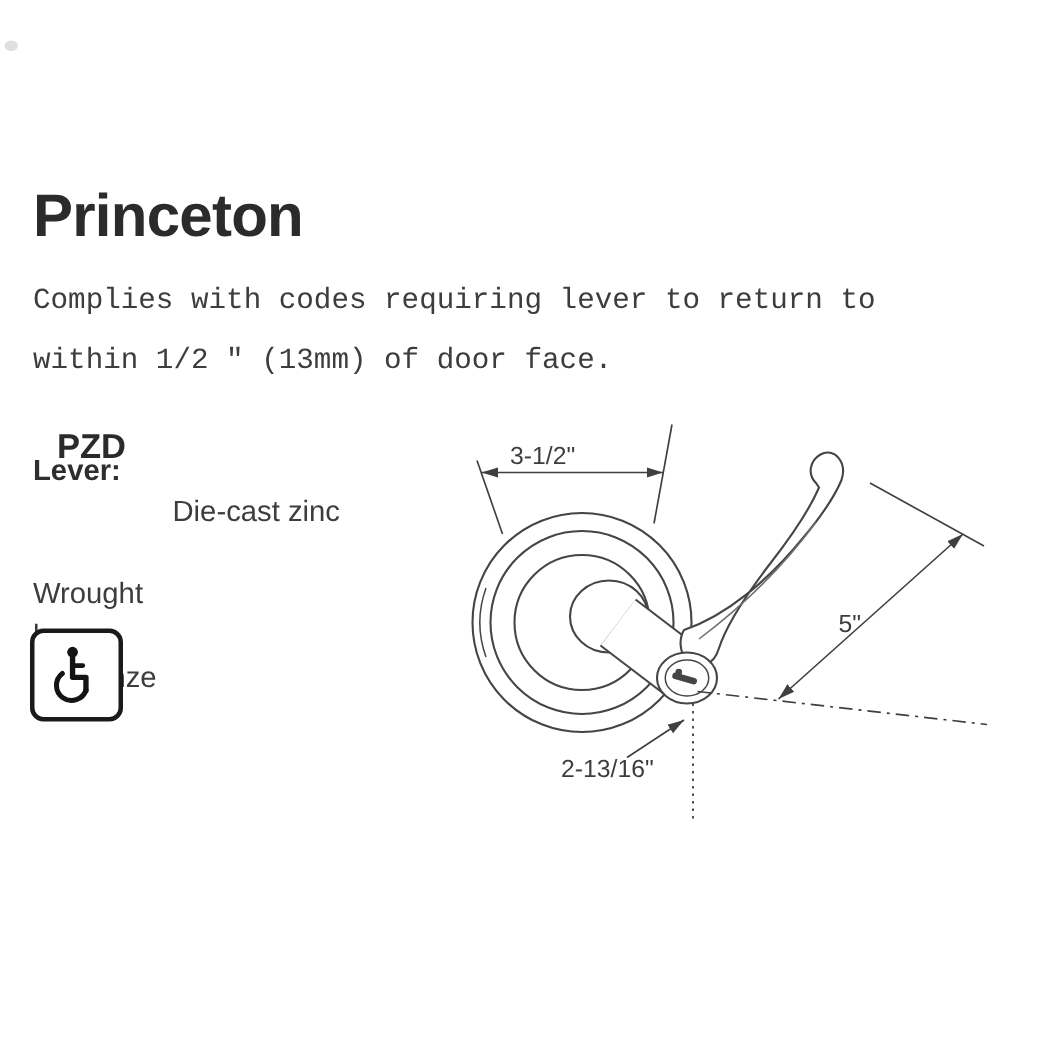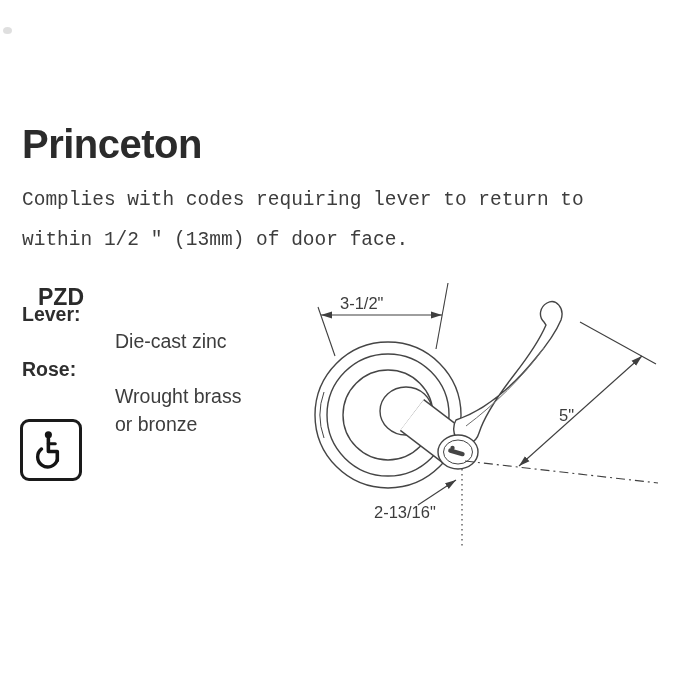--- a/index.html
+++ b/index.html
@@ -32,21 +32,20 @@
   <h1 class="title">Princeton</h1>
 
   <p class="desc">Complies with codes requiring lever to return to
 within 1/2 " (13mm) of door face.</p>
 
   <h2 class="model">PZD</h2>
 
   <div class="specs">
     <span class="lbl">Lever:</span>
     <span class="val">Die-cast zinc</span>
-    <span class="lbl">Rose:</span>
     <span class="val">Wrought brass
 or bronze</span>
   </div>
 
   <div class="ada-box">
     <svg width="42" height="42" viewBox="0 0 40 40" aria-hidden="true">
       <circle cx="17.5" cy="5.5" r="3.4" fill="#141414"></circle>
       <path d="M 17.5,9 L 17.5,21.5 L 26,21.5 L 26,30" stroke="#141414" stroke-width="3.4" fill="none" stroke-linecap="round" stroke-linejoin="round"></path>
       <path d="M 17.5,14 L 24,14" stroke="#141414" stroke-width="3" fill="none" stroke-linecap="round"></path>
       <path d="M 11,19 A 9.6,9.6 0 1 0 26,29.6" stroke="#141414" stroke-width="3.2" fill="none" stroke-linecap="round"></path>

